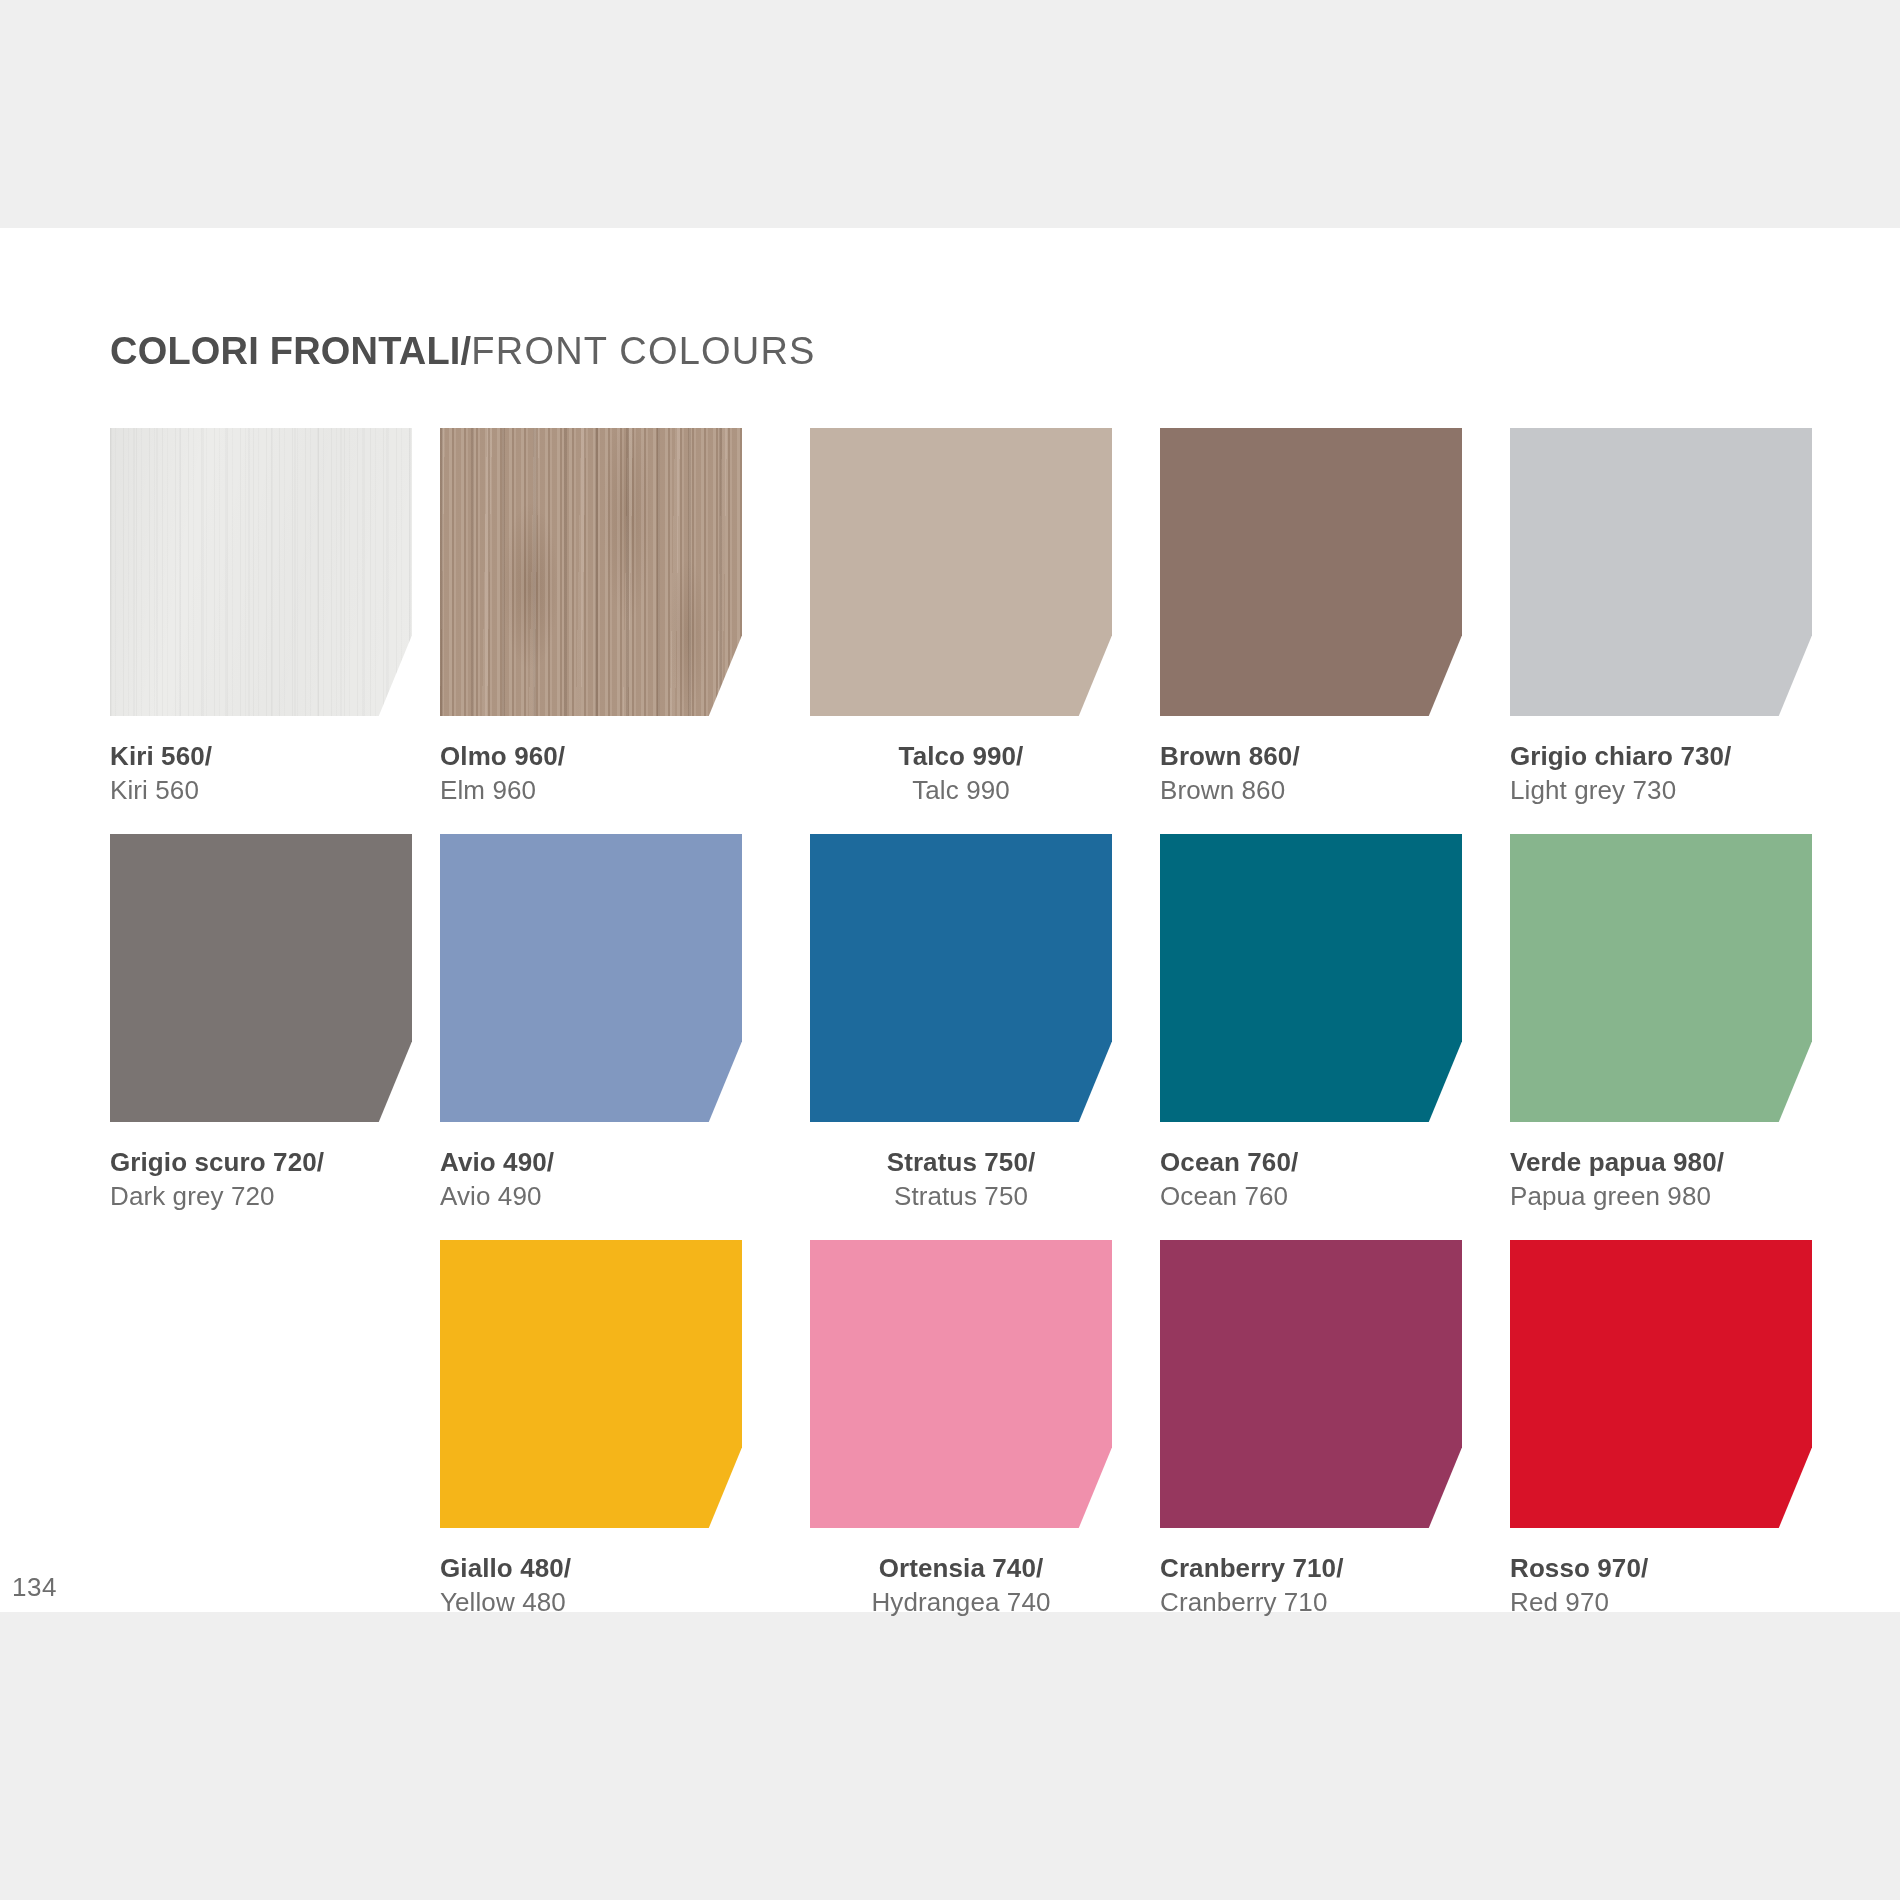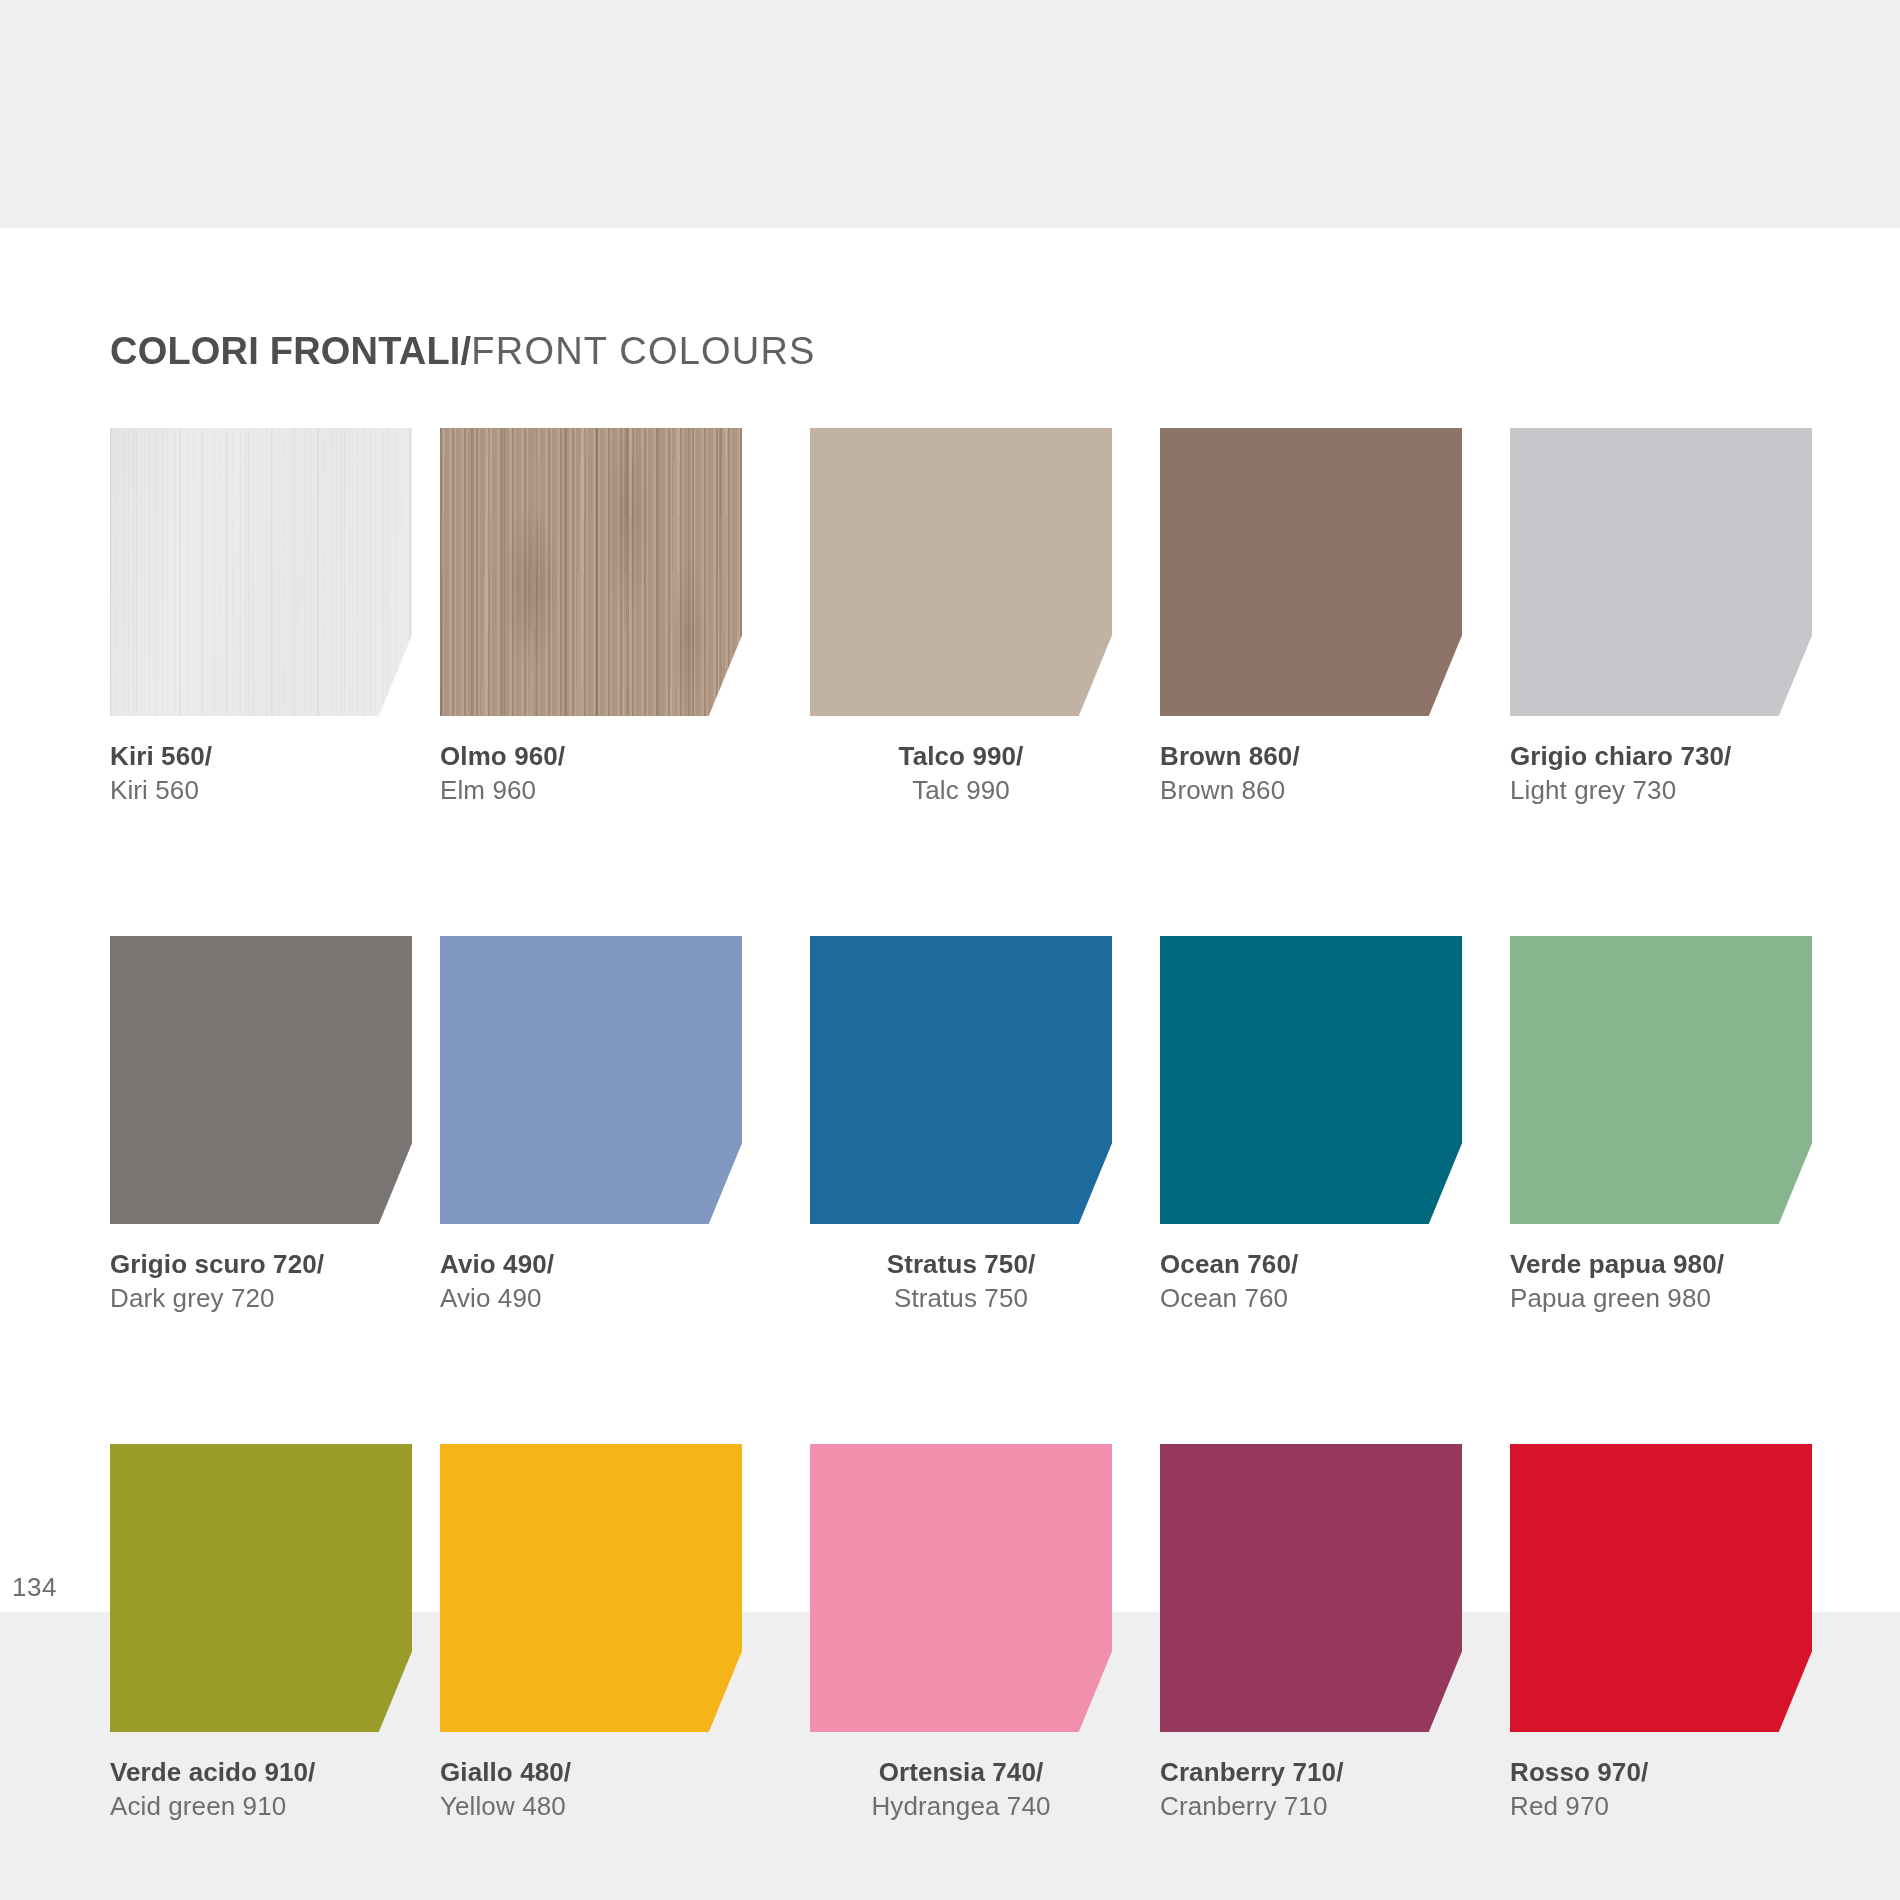--- a/index.html
+++ b/index.html
@@ -46,21 +46,21 @@
 
   #swatch-grid {
     position: absolute;
     left: 110px;
     top: 428px;
     width: 1700px;
   }
 
   .swatch-row {
     position: relative;
-    height: 508px;
+    height: 406px;
     padding-left: 24px;
   }
 
   .swatch-cell {
     position: absolute;
     top: 0;
     width: 302px;
   }
   .swatch-cell.c0 { left: 0px; }
   .swatch-cell.c1 { left: 330px; }
@@ -226,27 +226,20 @@
     <div class="swatch-cell c4">
       <div class="swatch-chip" style="background-color: rgb(135, 181, 141);"></div>
       <div class="swatch-label">
         <span class="label-it">Verde papua 980/</span>
         <span class="label-en">Papua green 980</span>
       </div>
     </div>
   </div>
 
   <div class="swatch-row">
-    <div class="swatch-cell c0">
-      <div class="swatch-chip" style="background-color: rgb(154, 155, 40);"></div>
-      <div class="swatch-label">
-        <span class="label-it">Verde acido 910/</span>
-        <span class="label-en">Acid green 910</span>
-      </div>
-    </div>
     <div class="swatch-cell c1">
       <div class="swatch-chip" style="background-color: rgb(245, 181, 25);"></div>
       <div class="swatch-label">
         <span class="label-it">Giallo 480/</span>
         <span class="label-en">Yellow 480</span>
       </div>
     </div>
     <div class="swatch-cell c2">
       <div class="swatch-chip" style="background-color: rgb(240, 144, 172);"></div>
       <div class="swatch-label">

